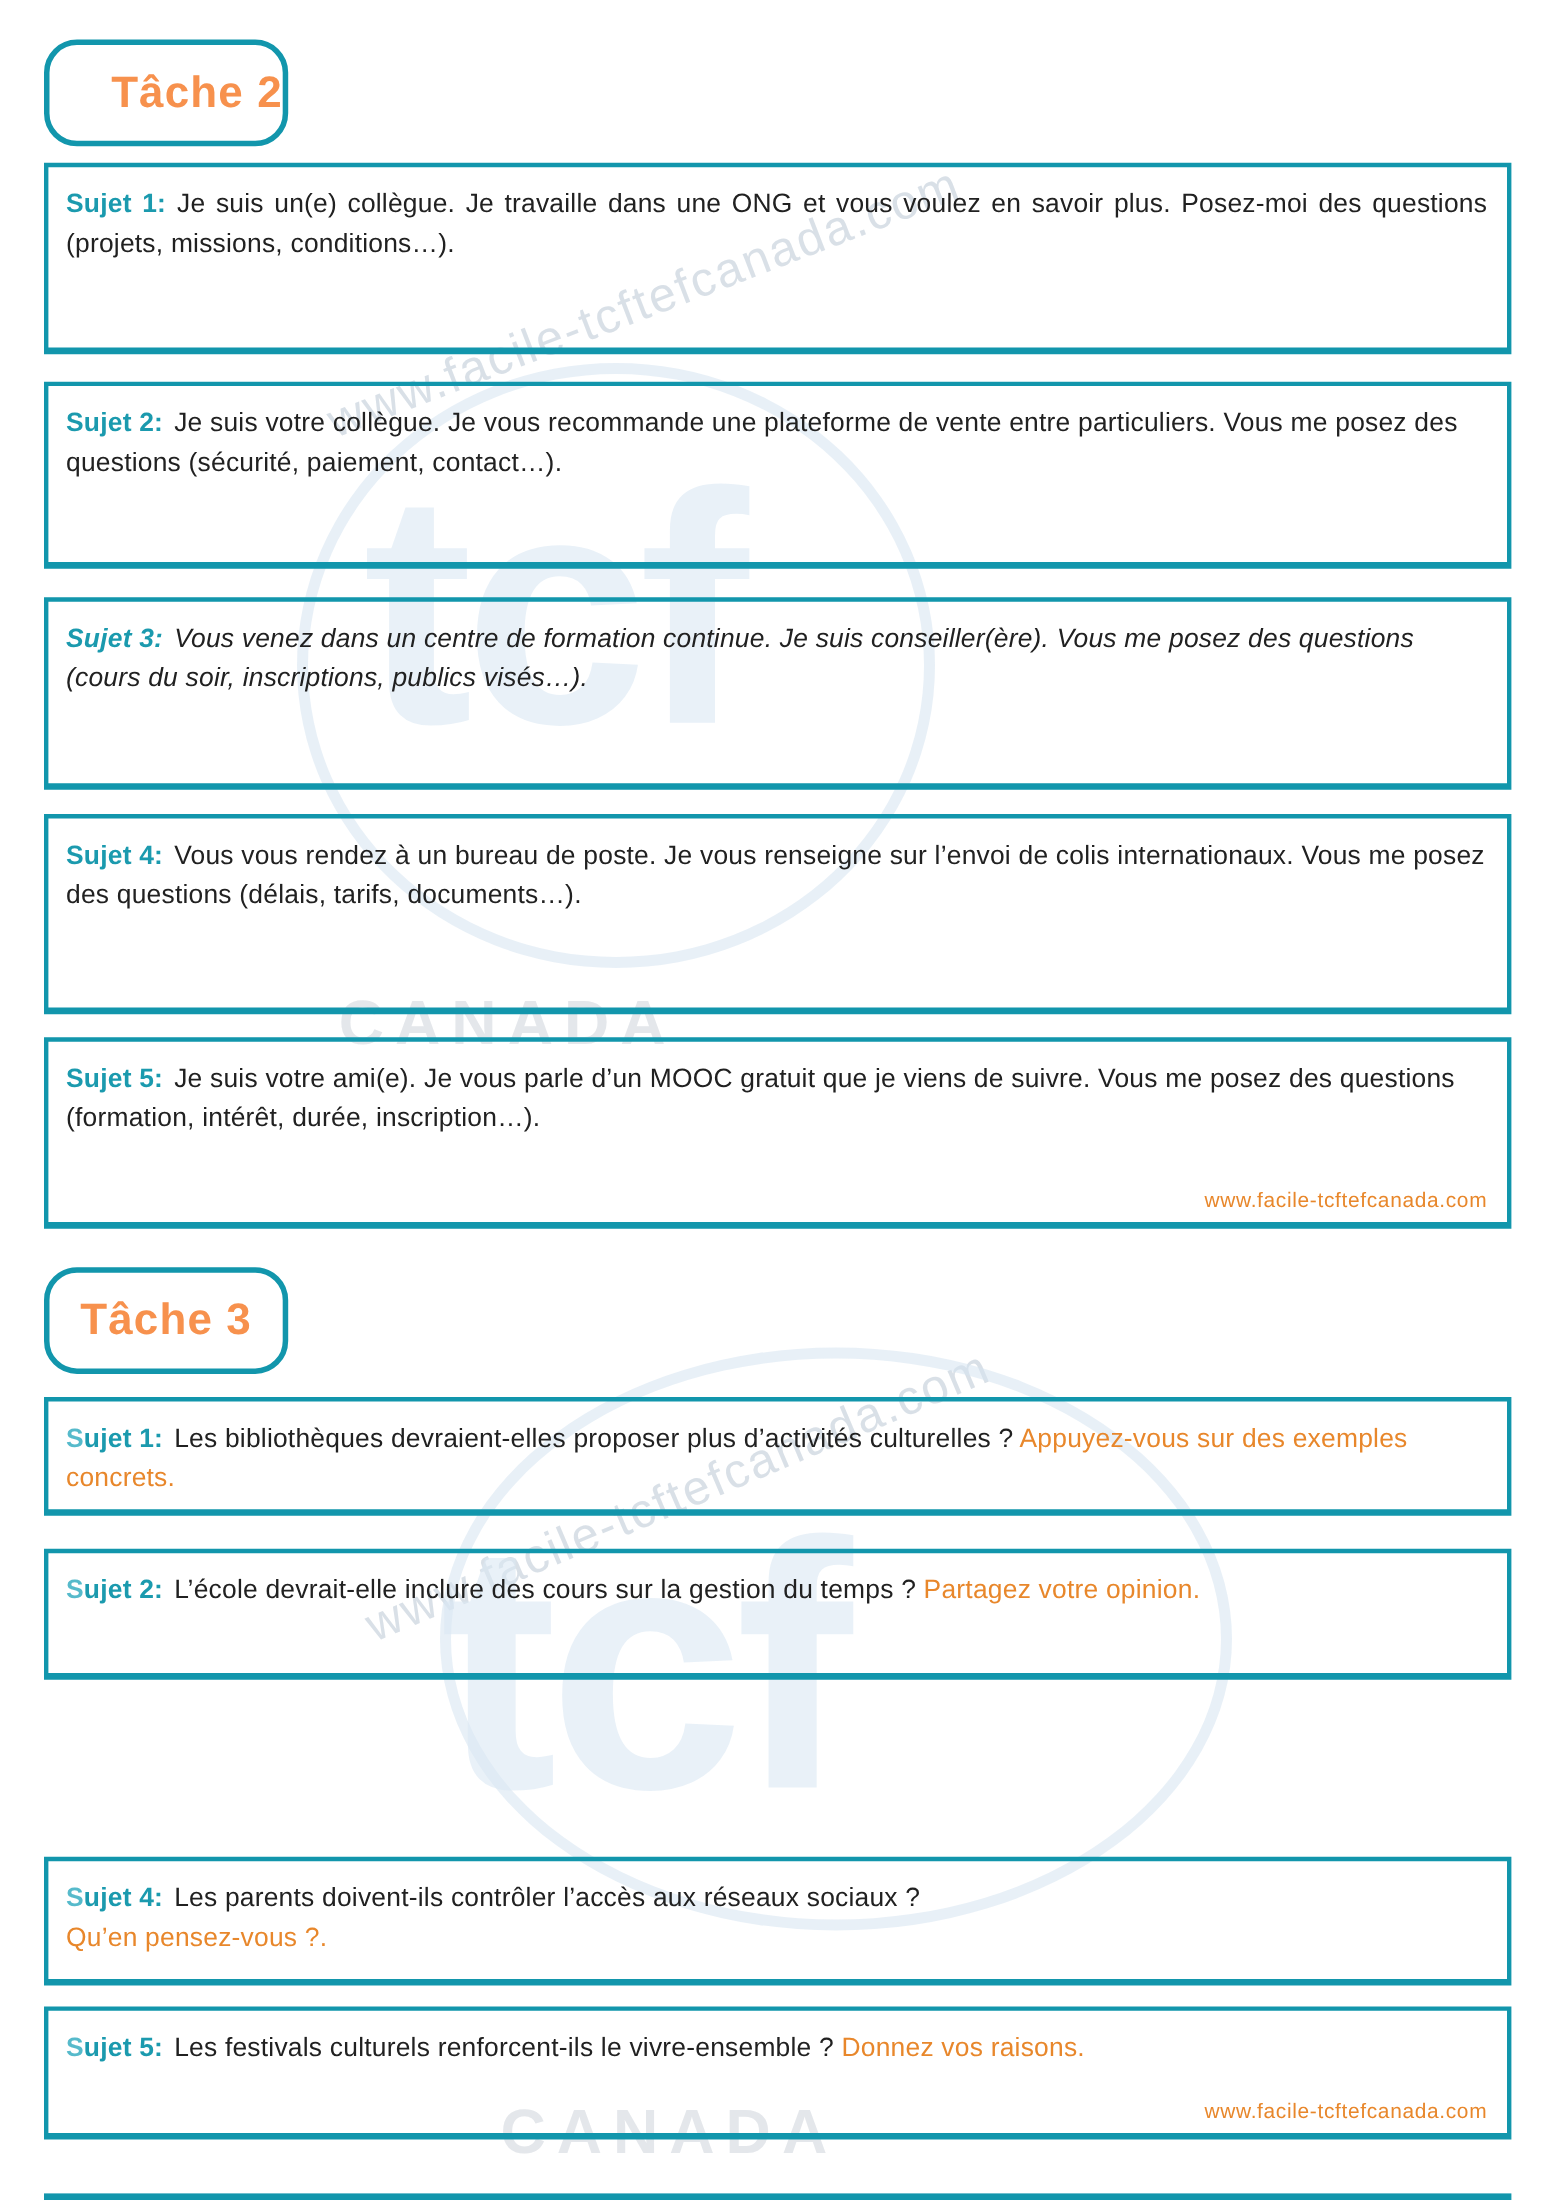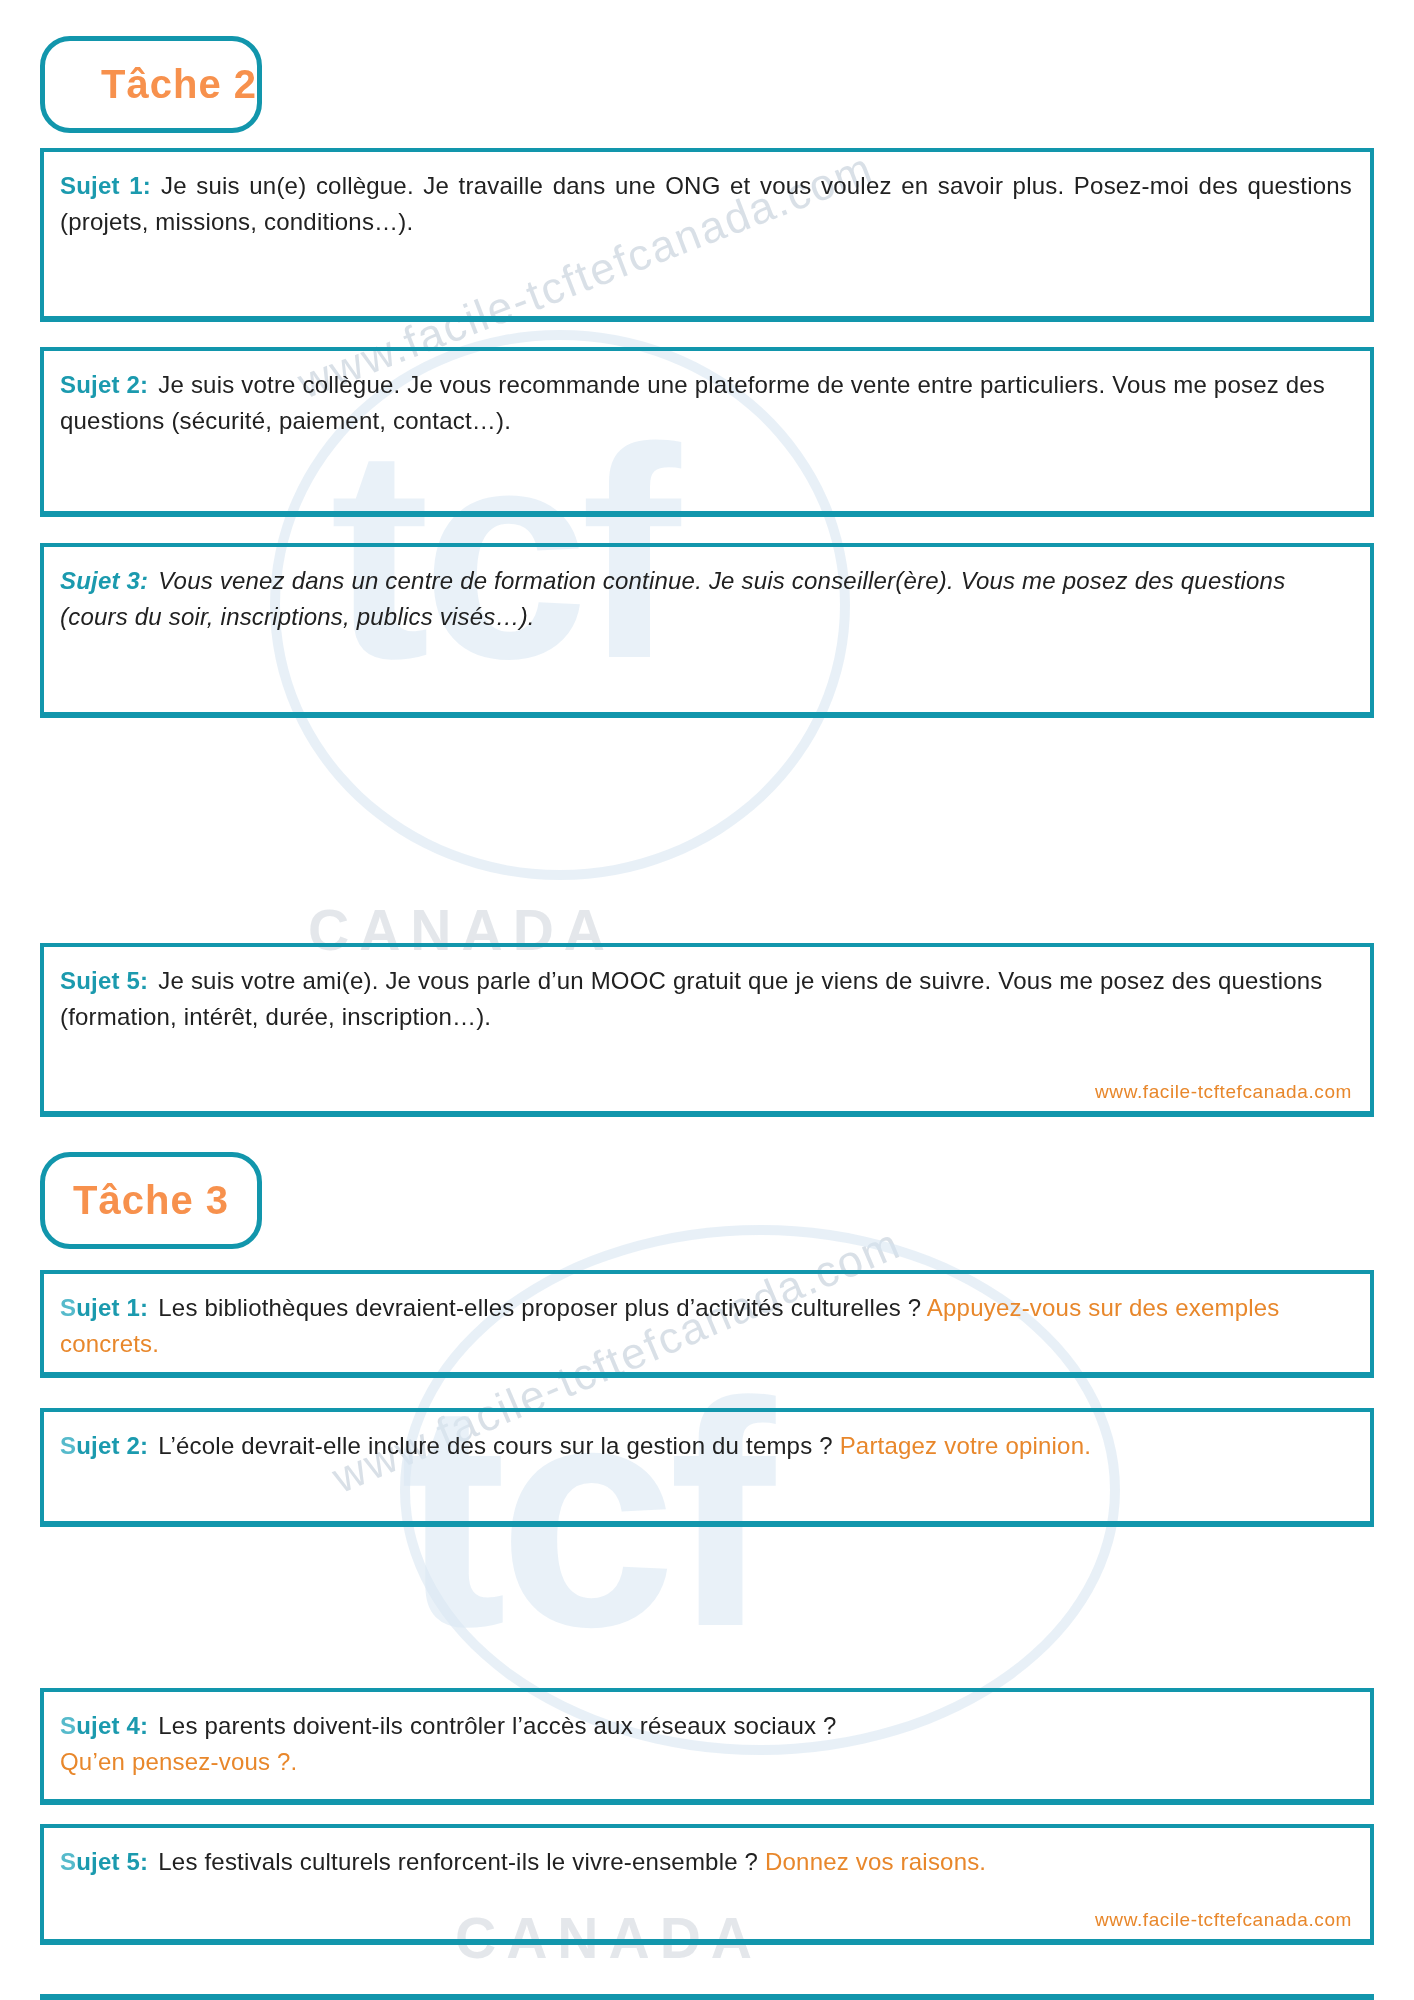--- a/index.html
+++ b/index.html
@@ -142,20 +142,23 @@
   </div>
 
   <div class="sbox" style="top:347px; height:170px;">
     <p class="stext"><span class="lbl">Sujet 2:</span><span>Je suis votre collègue. Je vous recommande une plateforme de vente entre particuliers. Vous me posez des questions (sécurité, paiement, contact…).</span></p>
   </div>
 
   <div class="sbox" style="top:543px; height:175px;font-style:italic;">
     <p class="stext"><span class="lbl">Sujet 3:</span><span>Vous venez dans un centre de formation continue. Je suis conseiller(ère). Vous me posez des questions (cours du soir, inscriptions, publics visés…).</span></p>
   </div>
 
+  <div class="sbox" style="top:740px; height:182px;">
+    <p class="stext"><span class="lbl">Sujet 4:</span><span>Vous vous rendez à un bureau de poste. Je vous renseigne sur l’envoi de colis internationaux. Vous me posez des questions (délais, tarifs, documents…).</span></p>
+  </div>
 
   <div class="sbox" style="top:943px; height:174px;">
     <p class="stext"><span class="lbl">Sujet 5:</span><span>Je suis votre ami(e). Je vous parle d’un MOOC gratuit que je viens de suivre. Vous me posez des questions (formation, intérêt, durée, inscription…).</span></p>
     <div class="boxurl">www.facile-tcftefcanada.com</div>
   </div>
 
   <div class="badge" style="top:1152px;">
     <span class="badge-title">Tâche 3</span>
   </div>
 

